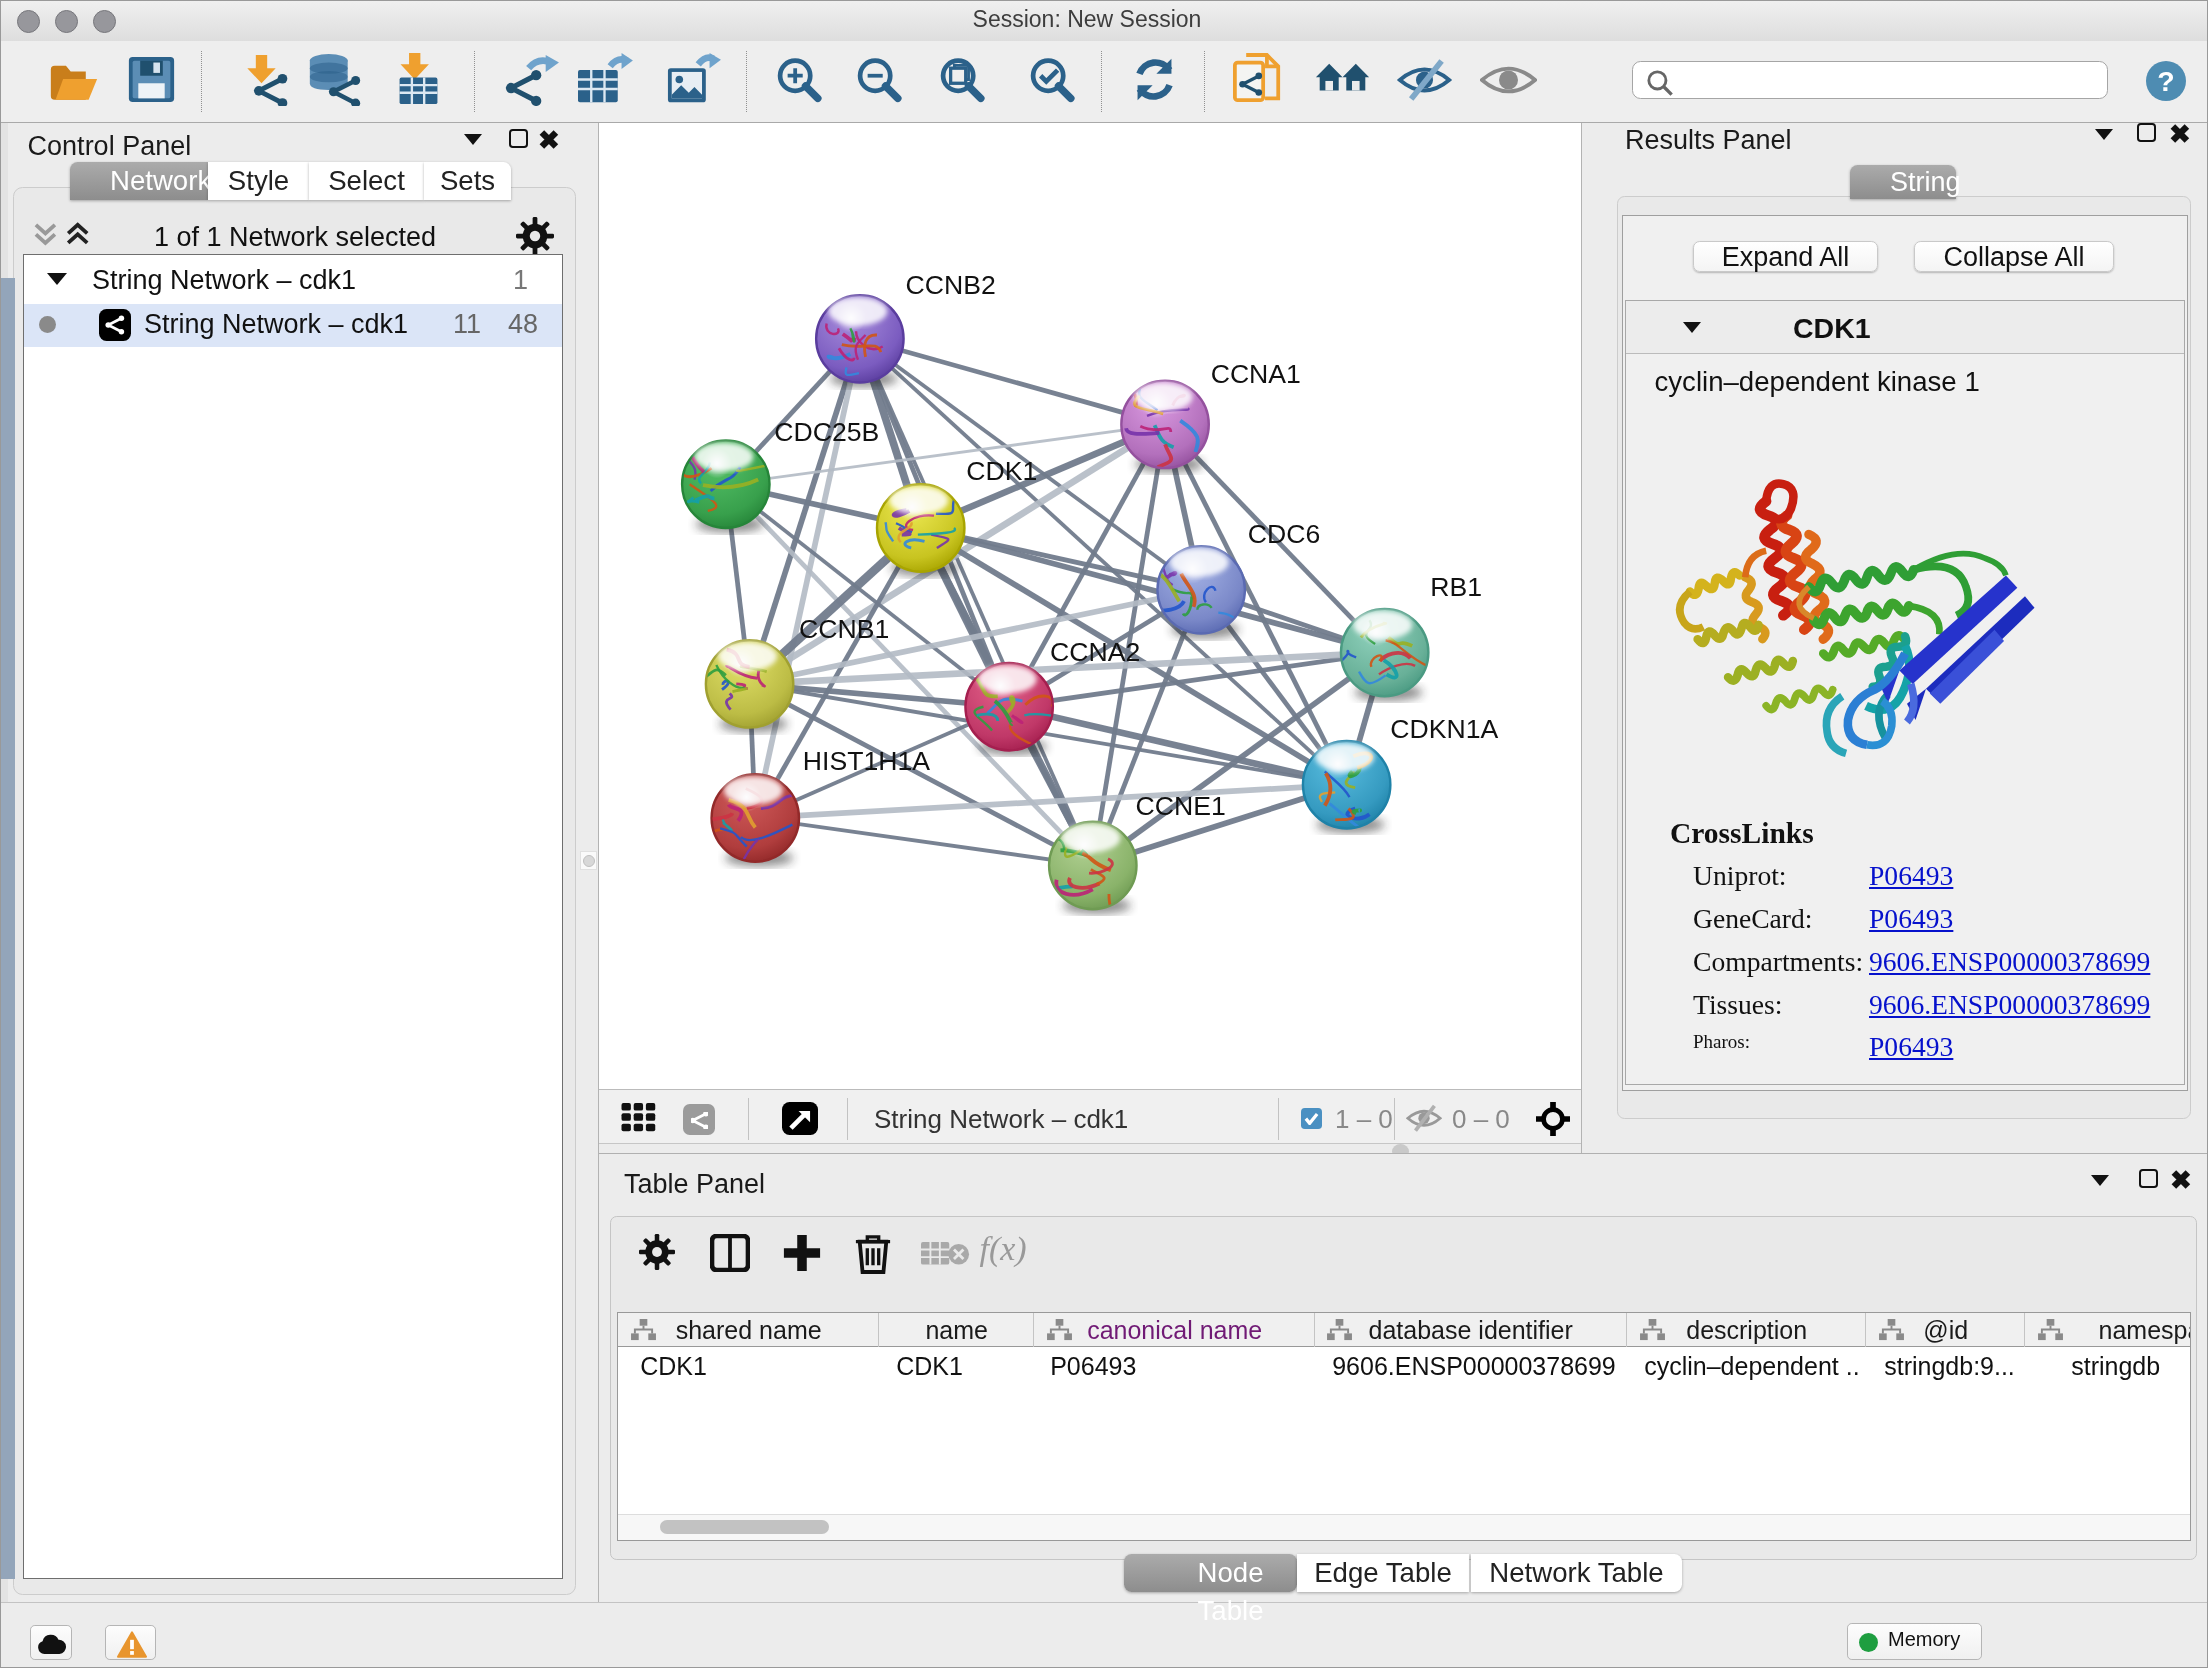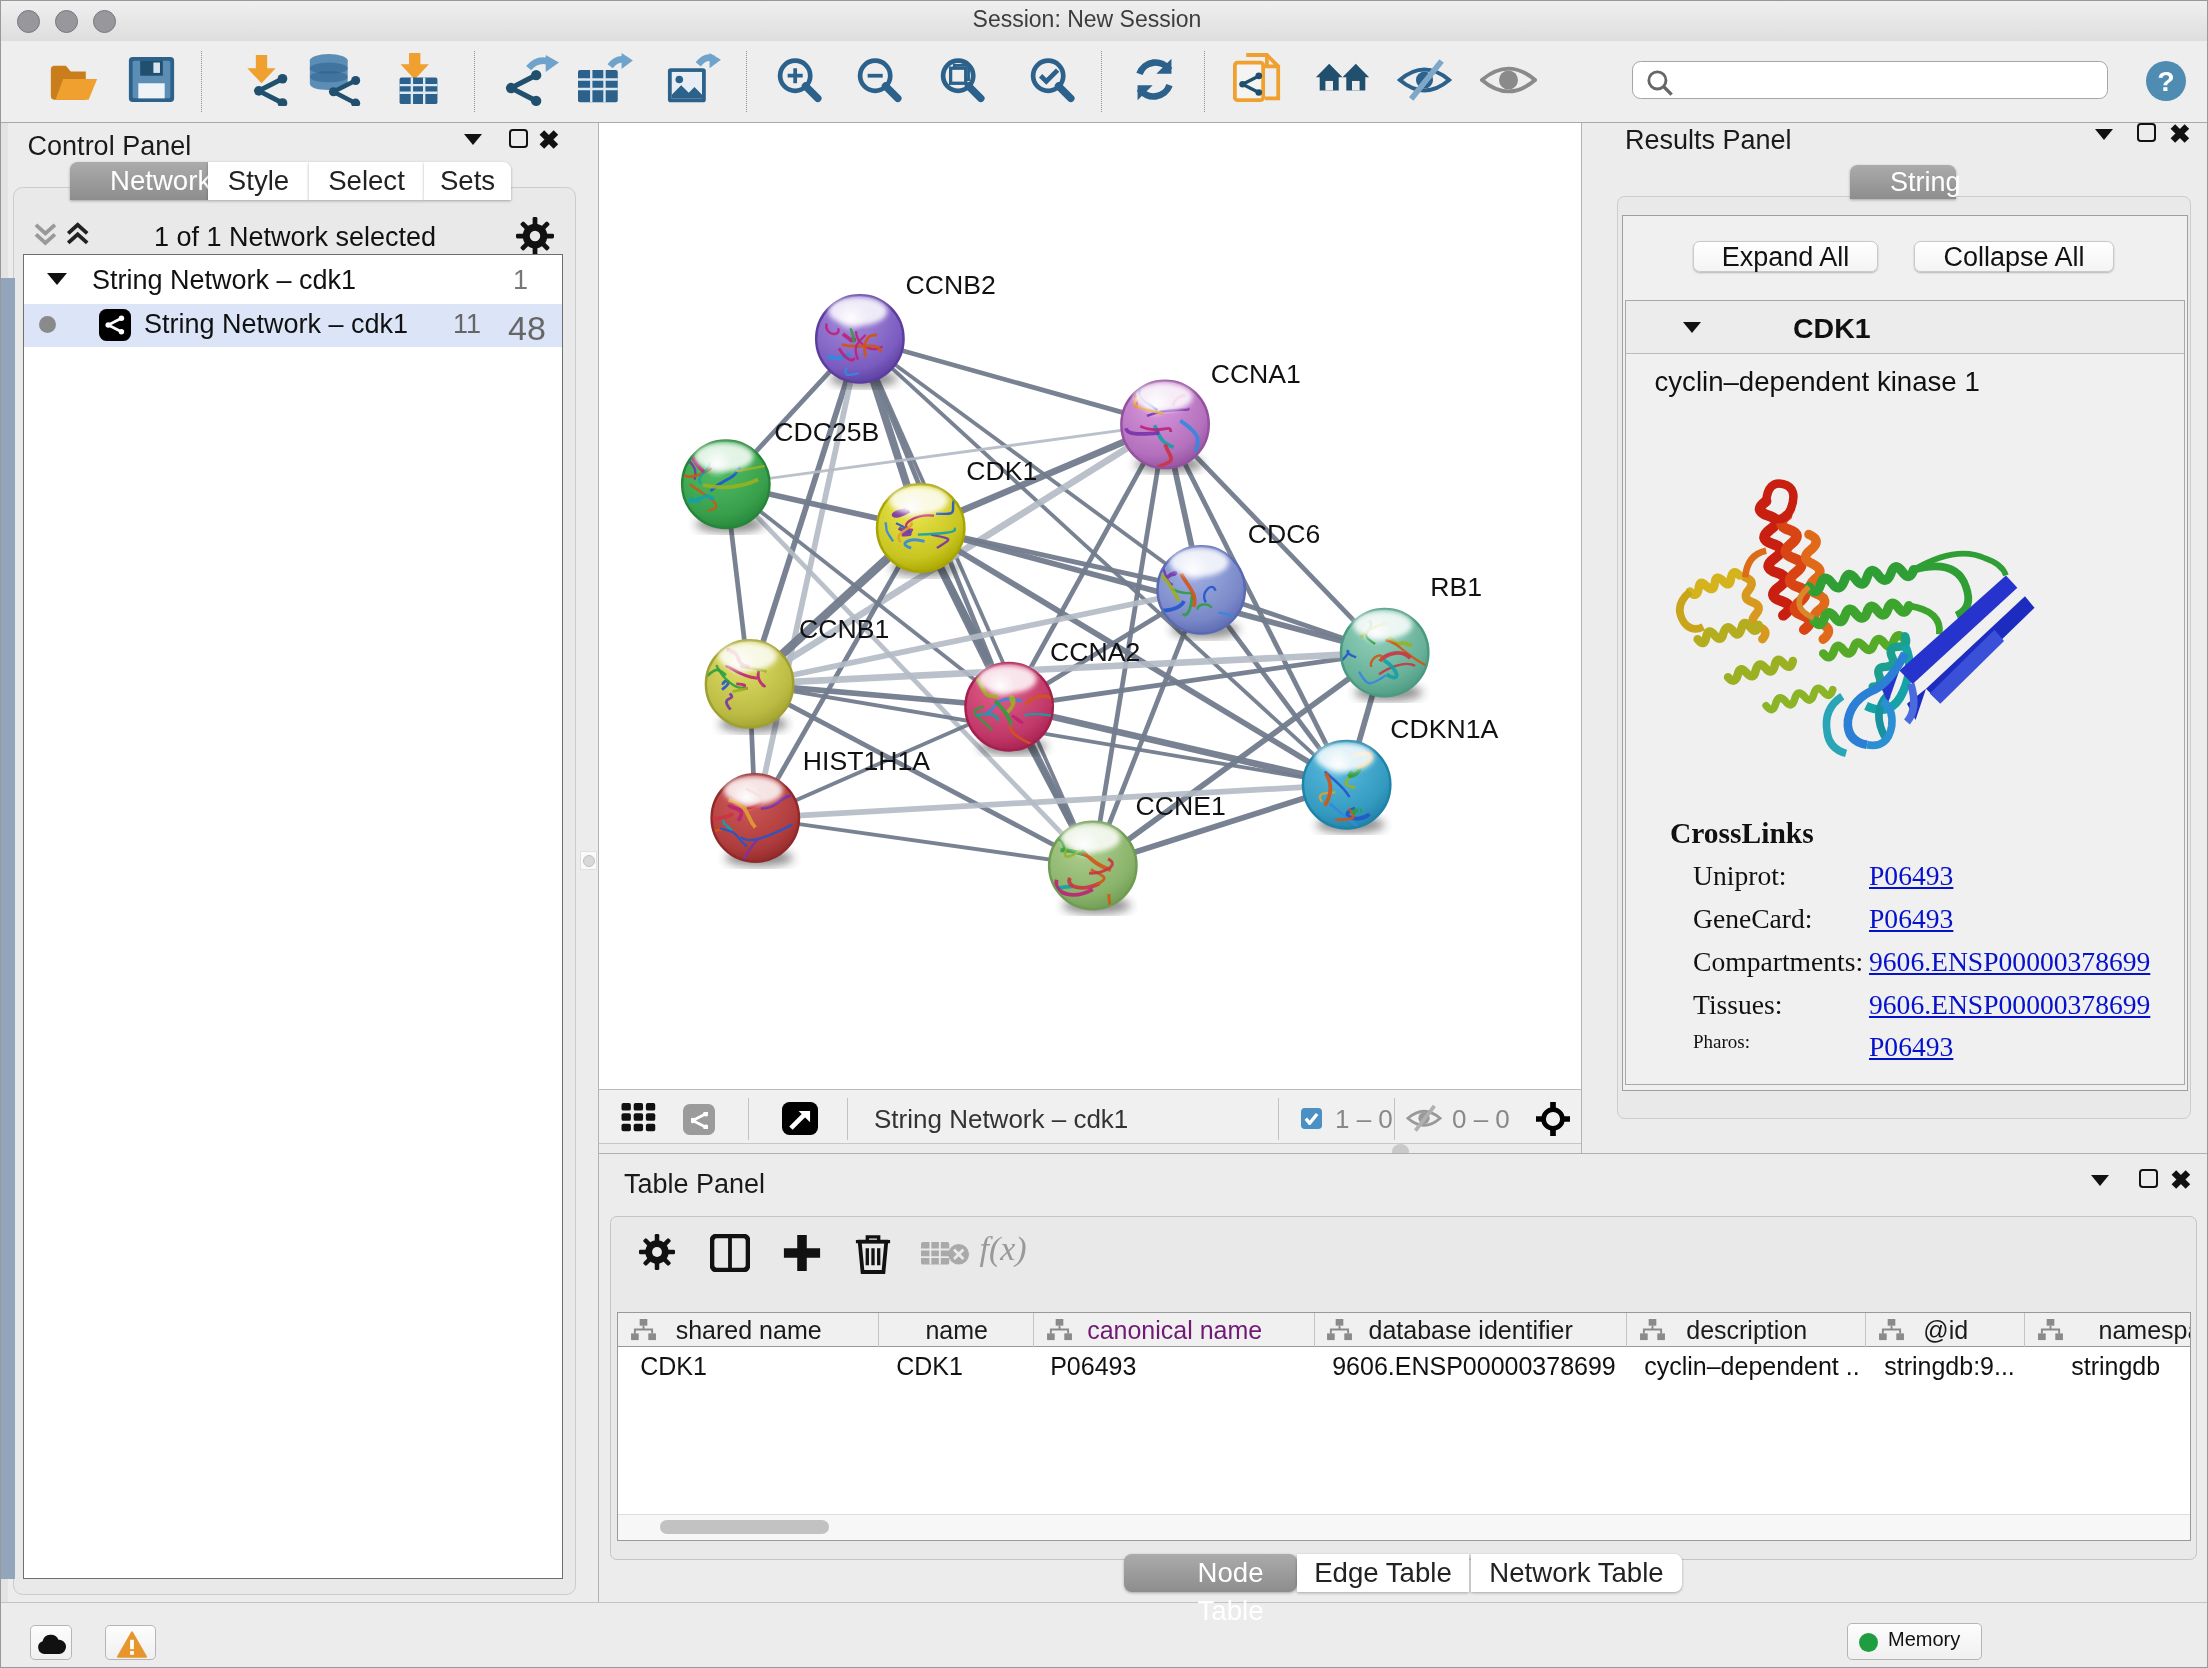--- a/index.html
+++ b/index.html
@@ -200,21 +200,21 @@
         <div class="abs" style="left:15px;top:12.4px;width:17px;height:17px;border-radius:50%;background:#8a8a8a"></div>
         <svg class="abs" style="left:75px;top:4.8px" width="32" height="32" viewBox="0 0 34 34">
           <rect x="0" y="0" width="34" height="34" rx="8" fill="#000"></rect>
           <path d="M23.84 9.8 L9.8 17.0 L23.84 24.2" stroke="#fff" stroke-width="2.88" fill="none"></path>
           <circle cx="23.84" cy="9.8" r="2.88" fill="#fff"></circle>
           <circle cx="9.8" cy="17.0" r="2.88" fill="#fff"></circle>
           <circle cx="23.84" cy="24.2" r="2.88" fill="#fff"></circle>
         </svg>
         <div class="abs" style="left:120px;top:4.8px;font-size:27px;color:#111">String Network – cdk1</div>
         <div class="abs" style="left:429px;top:4.8px;font-size:27px;color:#666">11</div>
-        <div class="abs" style="left:484px;top:4.8px;font-size:34px;color:#666">48</div>
+        <div class="abs" style="left:484px;top:4.8px;font-size:27px;color:#666">48</div>
       </div>
 </div>
 </div>
 <div class="abs" style="left:0;top:123px;width:7.6px;height:1479px;background:#e3e3e3"></div>
 <div class="abs" style="left:1px;top:278px;width:14.3px;height:1301px;background:#93a5ba"></div>
 <div class="abs" style="left:599px;top:123px;width:982px;height:966px;background:#ffffff">
 <svg width="980" height="965" viewBox="0 0 1030 1015" style="position:absolute;left:0;top:0">
 <defs>
 <radialGradient id="gCCNB2" cx="40%" cy="26%" r="78%">
           <stop offset="0%" stop-color="#f4f2fa"></stop>

